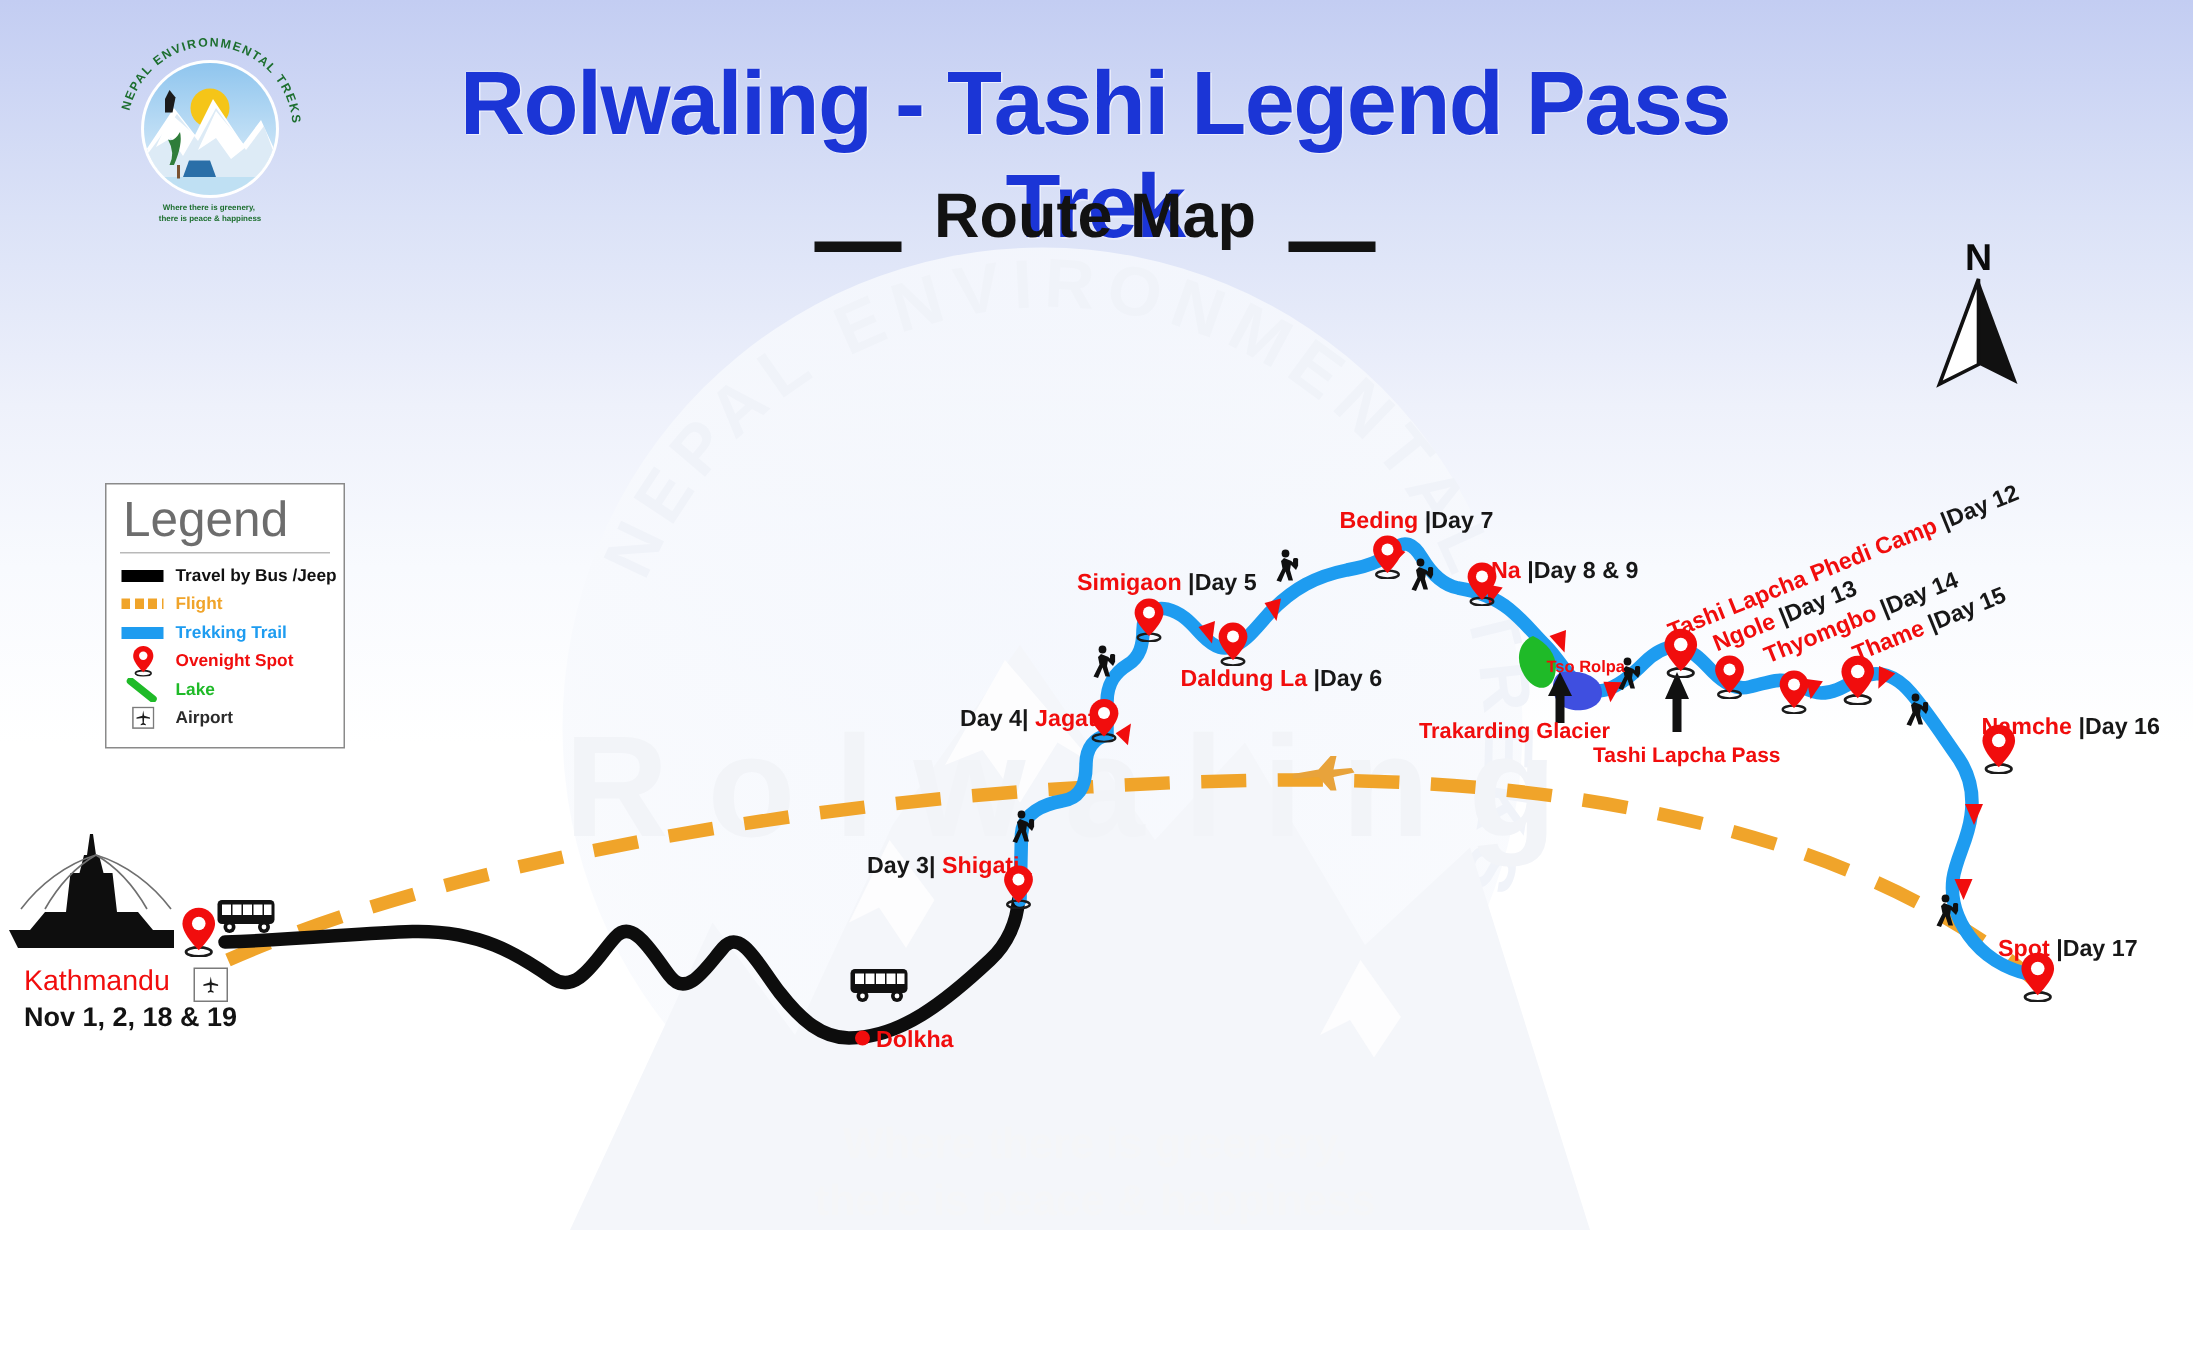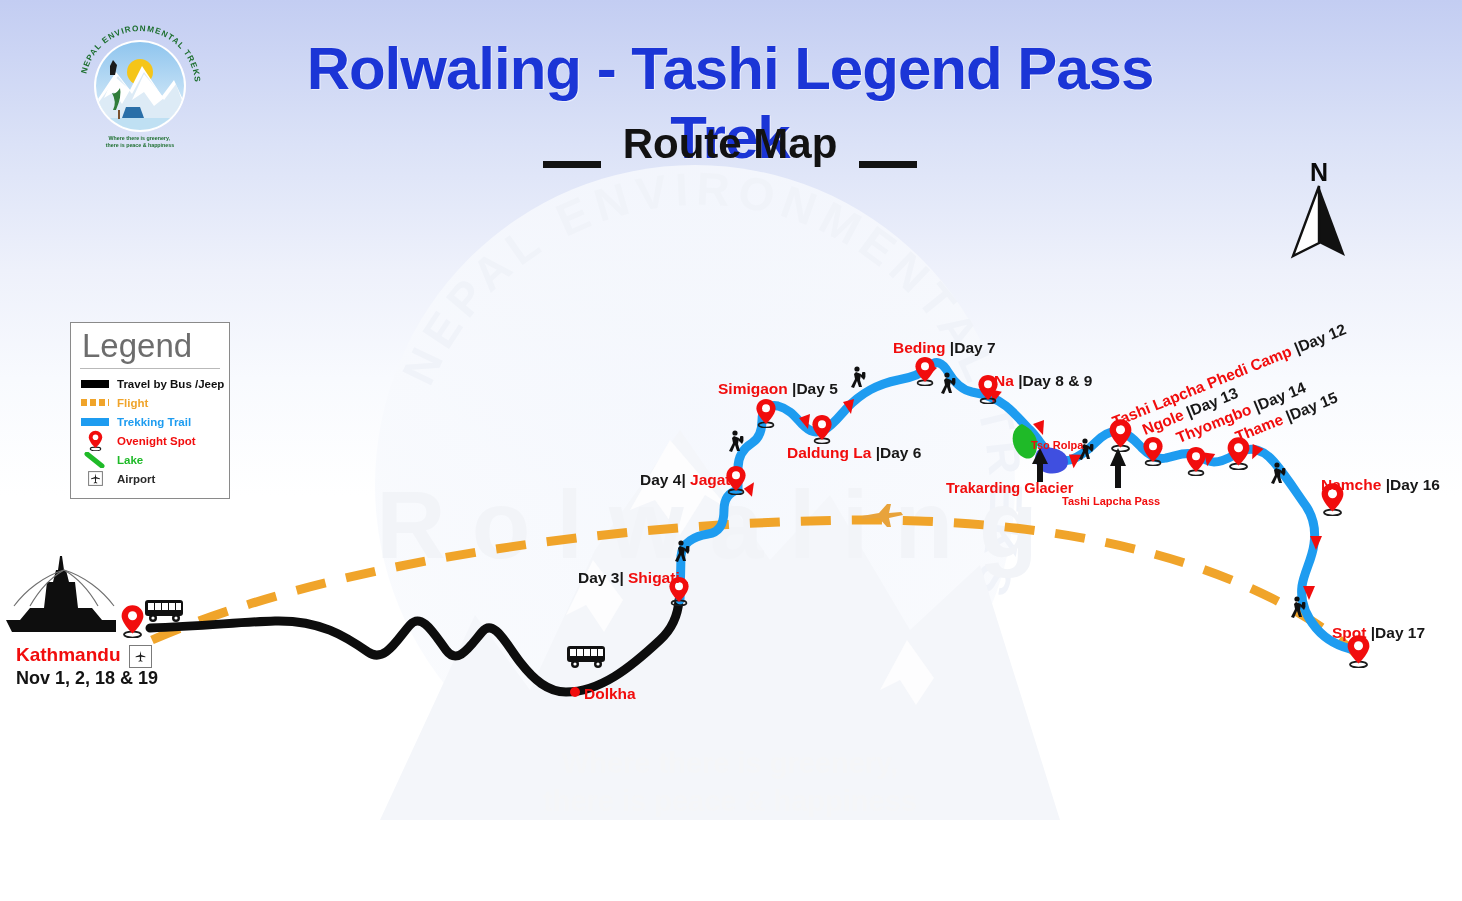--- a/index.html
+++ b/index.html
@@ -68,21 +68,21 @@
   .lbl{position:absolute;white-space:nowrap;font-size:15.5px;font-weight:bold;line-height:1;}
   .lbl .place{color:#f10d0d;}
   .lbl .day{color:#171717;}
   .lbl .sep{color:#171717;}
   .lbl-plain{position:absolute;white-space:nowrap;font-size:15.5px;font-weight:bold;color:#f10d0d;line-height:1;}
   .rot{transform-origin:left bottom;}
   .hiker{position:absolute;width:20px;height:26px;}
   .bus{position:absolute;width:42px;height:26px;}
   .plane{position:absolute;width:46px;height:30px;}
   .kmd-label{position:absolute;left:16px;top:644px;}
-  .kmd-name{font-size:19px;font-weight:bold;color:#f10d0d;}
+  .kmd-name{font-size:19px;font-weight:normal;color:#f10d0d;}
   .kmd-date{font-size:18px;font-weight:bold;color:#131313;margin-top:2px;}
   .airport-box{position:absolute;left:129px;top:645px;width:21px;height:21px;border:1.3px solid #7b7b7b;background:#fff;
     display:flex;align-items:center;justify-content:center;}
 </style>
 </head>
 <body>
 
 <div id="stage">
 
   <div class="wm-circle"></div>
@@ -478,21 +478,21 @@
   <div class="lbl" style="left:893px;top:340px">
     <span class="place">Beding</span> <span class="sep">|</span><span class="day">Day 7</span>
   </div>
 
   <div class="lbl" style="left:994px;top:373px">
     <span class="place">Na</span> <span class="sep">|</span><span class="day">Day 8 &amp; 9</span>
   </div>
 
   <div class="lbl-plain" style="left:1031px;top:440px;font-size:11px">Tso Rolpa</div>
   <div class="lbl-plain" style="left:946px;top:481px;font-size:14.5px">Trakarding Glacier</div>
-  <div class="lbl-plain" style="left:1062px;top:496px;font-size:11px">Tashi Lapcha Pass</div>
+  <div class="lbl-plain" style="left:1062px;top:496px;font-size:14px">Tashi Lapcha Pass</div>
 
   <div class="lbl rot" style="left:1116px;top:414px;transform:rotate(-22deg)">
     <span class="place">Tashi Lapcha Phedi Camp</span> <span class="sep">|</span><span class="day">Day 12</span>
   </div>
 
   <div class="lbl rot" style="left:1146px;top:422px;transform:rotate(-22deg)">
     <span class="place">Ngole</span> <span class="sep">|</span><span class="day">Day 13</span>
   </div>
 
   <div class="lbl rot" style="left:1180px;top:430px;transform:rotate(-22deg)">

